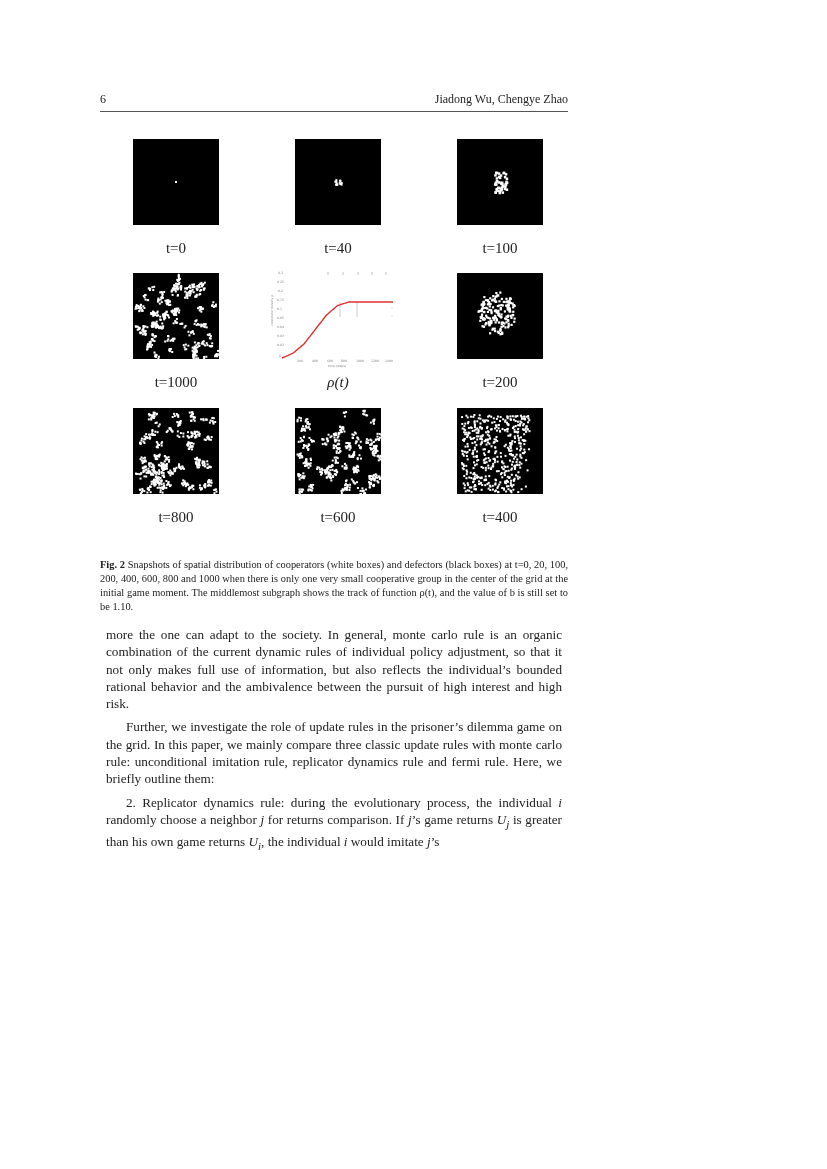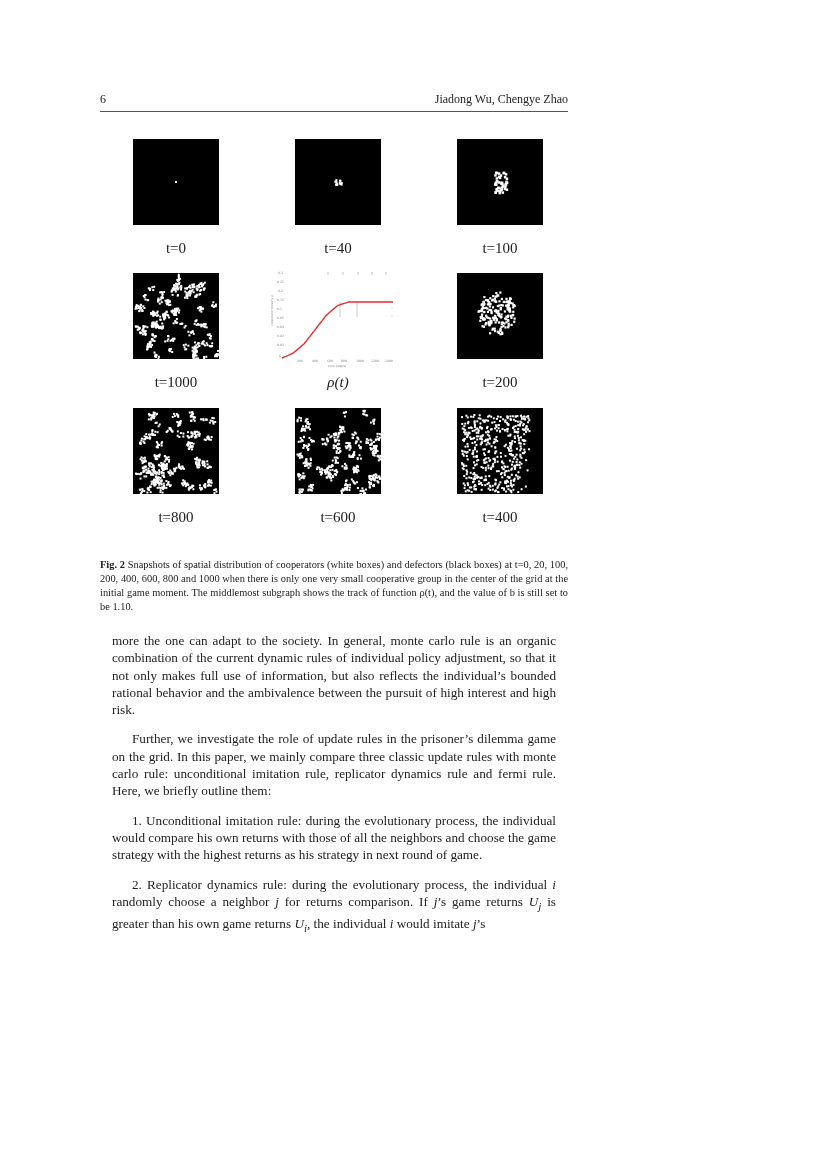--- a/index.html
+++ b/index.html
@@ -12,21 +12,21 @@
   .snap { position:absolute; width:86px; height:86px; background:#000; }
   .snap svg { display:block; }
   .snap-label { position:absolute; width:120px; text-align:center; font-size:15px;
                 font-family:"Liberation Serif", serif; color:#222; }
   .chart { position:absolute; left:270px; top:266px; width:130px; height:108px; }
   .caption { position:absolute; left:100px; top:534px; width:468px; font-size:10.4px; line-height:14.1px;
              text-align:justify; font-family:"Liberation Serif", serif; color:#222;margin-top:24px; }
   .caption b { font-weight:bold; }
   .body { position:absolute; left:100px; top:620px; width:468px; font-size:13.2px; line-height:17.3px;
           text-align:justify; font-family:"Liberation Serif", serif; color:#222; }
-  .body p { margin:12px; }
+  .body p { margin:6px; }
   .body p.ind { text-indent:20px; }
   .body p.last { text-align-last:left; }
   i { font-style:italic; }
 </style>
 </head>
 <body>
 
 <div class="abs header-num">6</div>
 <div class="abs header-auth">Jiadong Wu, Chengye Zhao</div>
 <div class="abs header-rule"></div>
@@ -2359,15 +2359,14 @@
   </svg>
 </div>
 
 <div class="caption">
   <b>Fig. 2</b><span> Snapshots of spatial distribution of cooperators (white boxes) and defectors (black boxes) at t=0, 20, 100, 200, 400, 600, 800 and 1000 when there is only one very small cooperative group in the center of the grid at the initial game moment. The middlemost subgraph shows the track of function ρ(t), and the value of b is still set to be 1.10.</span>
 </div>
 
 <div class="body">
   <p class="last">more the one can adapt to the society. In general, monte carlo rule is an organic combination of the current dynamic rules of individual policy adjustment, so that it not only makes full use of information, but also reflects the individual’s bounded rational behavior and the ambivalence between the pursuit of high interest and high risk.</p>
   <p class="ind last">Further, we investigate the role of update rules in the prisoner’s dilemma game on the grid. In this paper, we mainly compare three classic update rules with monte carlo rule: unconditional imitation rule, replicator dynamics rule and fermi rule. Here, we briefly outline them:</p>
-  <p class="ind last">1. Unconditional imitation rule: during the evolutionary process, the individual would compare his own returns with those of all the neighbors and choose the game strategy with the highest returns as his strategy in next round of game.</p>
   <p class="ind"><span>2. Replicator dynamics rule: during the evolutionary process, the individual </span><i>i</i><span> randomly choose a neighbor </span><i>j</i><span> for returns comparison. If </span><i>j</i><span>’s game returns </span><i>U</i><sub><i>j</i></sub><span> is greater than his own game returns </span><i>U</i><sub><i>i</i></sub><span>, the individual </span><i>i</i><span> would imitate </span><i>j</i><span>’s</span></p>
 </div>
 
 </body></html>

